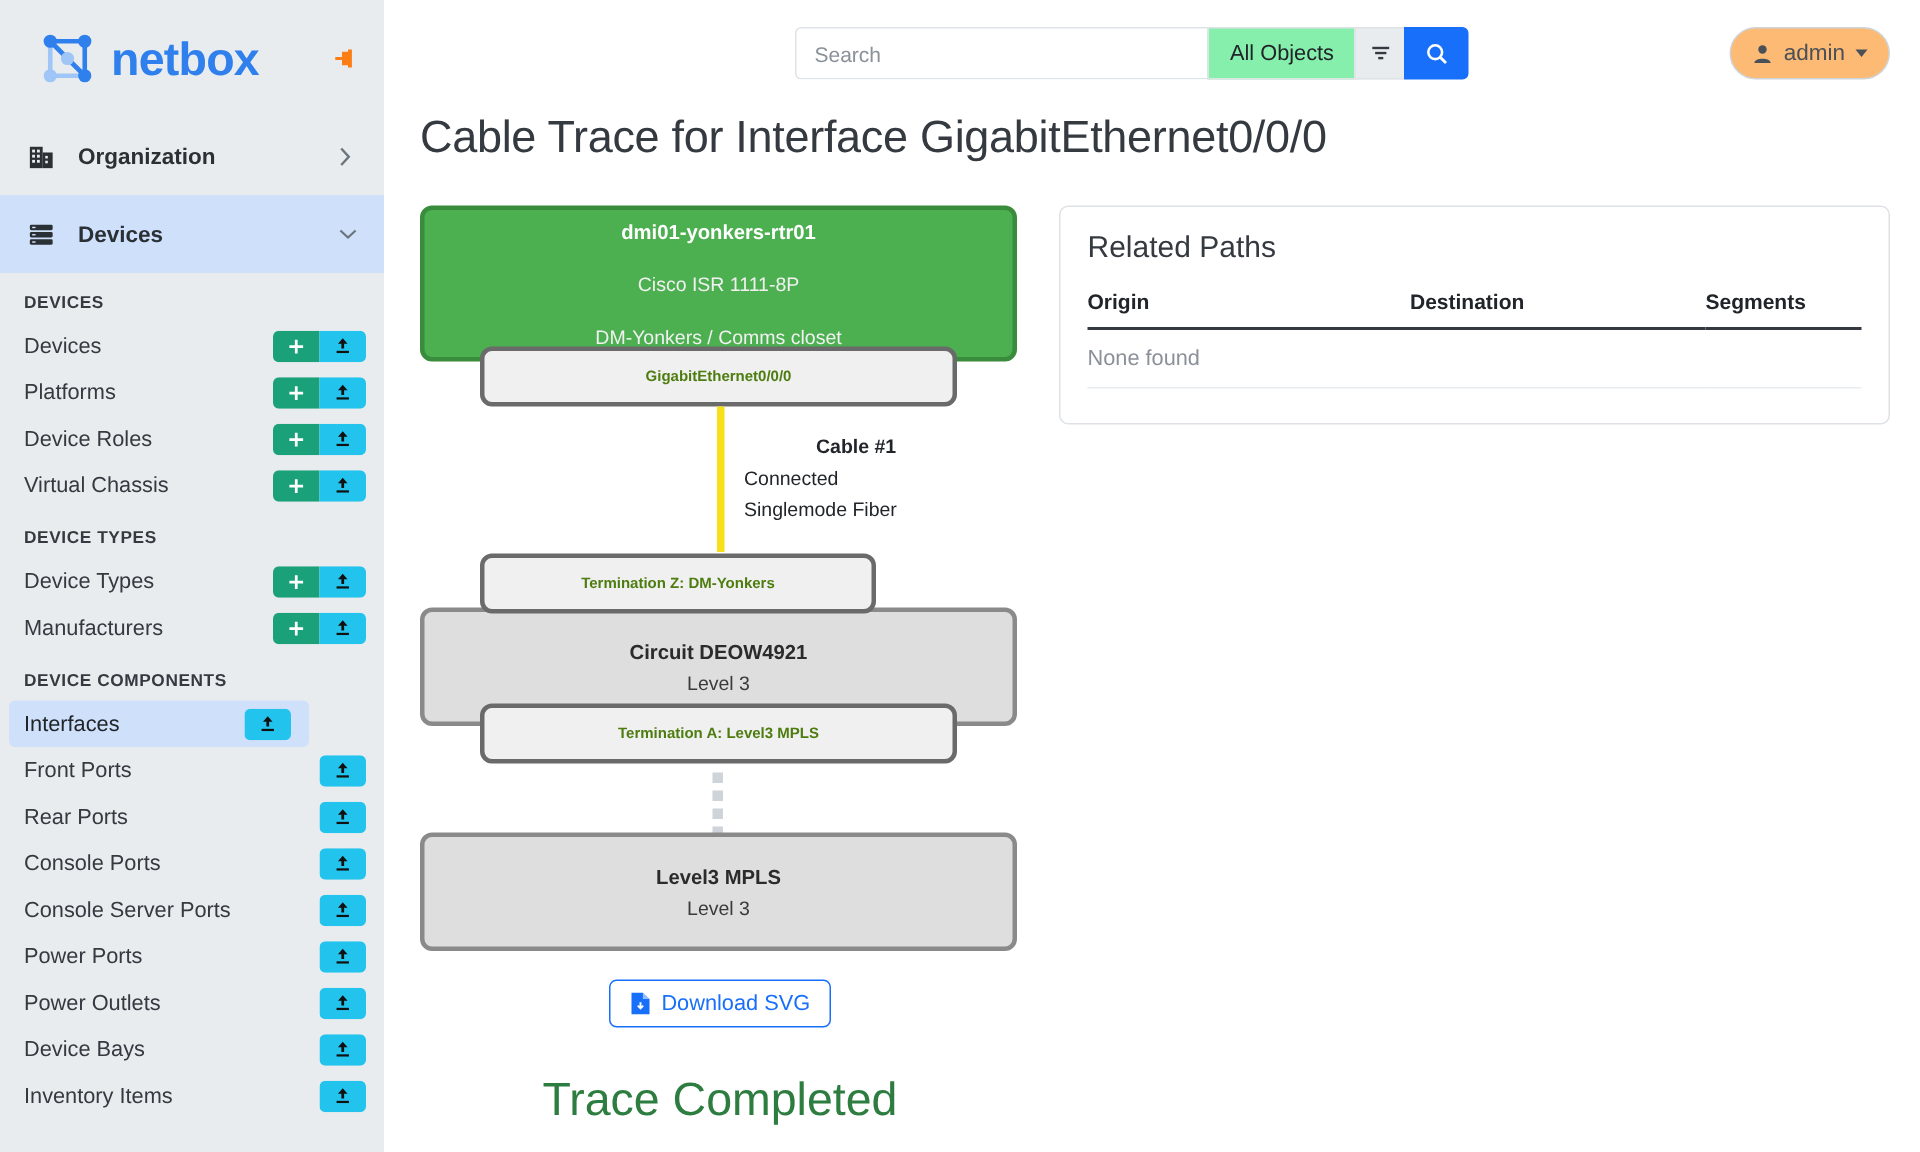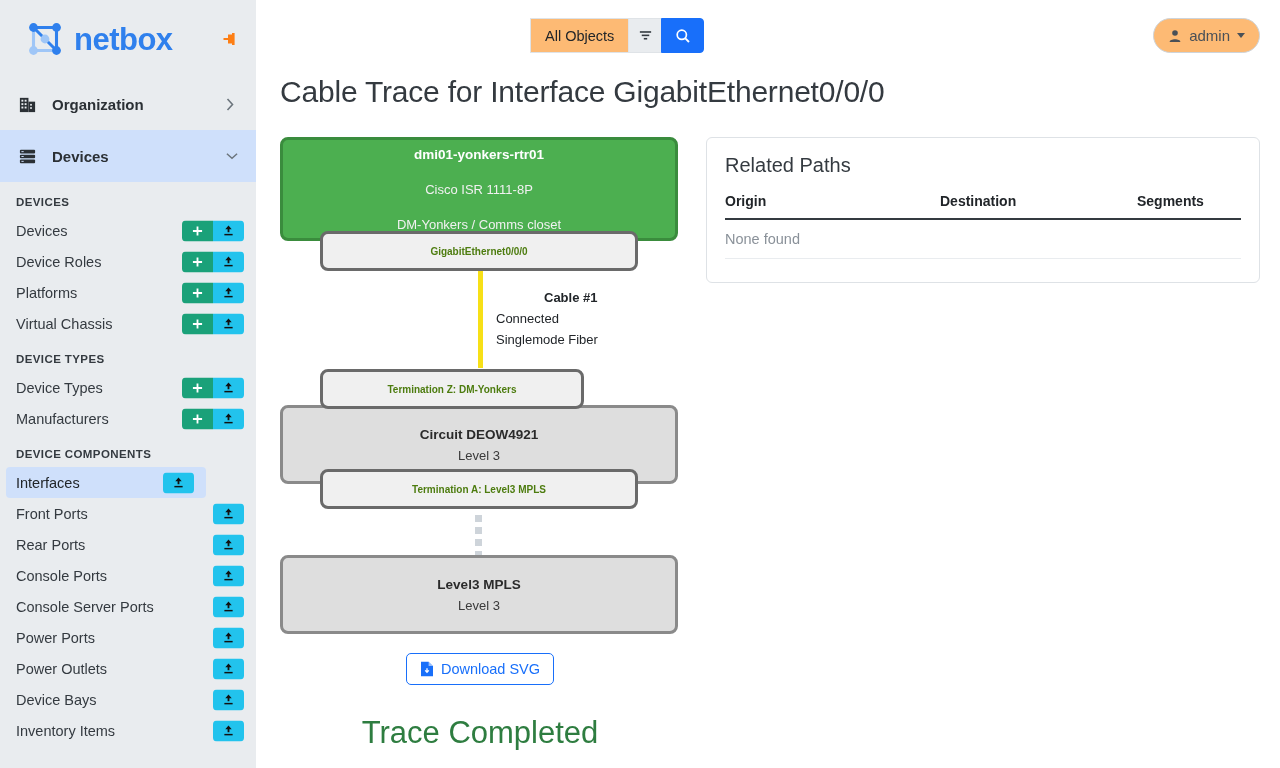--- a/index.html
+++ b/index.html
@@ -91,21 +91,21 @@
     border: 1px solid #dfe3e7; border-right: none;
     border-radius: 4px 0 0 4px;
     padding: 0 12px; font-size: 14px;
     font-family: "Liberation Sans", sans-serif;
     color: #212529; background: #fff; outline: none;
   }
   .search-input::placeholder { color: #8a9199; }
   .search-scope {
     display: flex; align-items: center; justify-content: center;
     padding: 0 14px; height: 35px;
-    background: #fdba74; border: 1px solid #dfe3e7; border-right: none;
+    background: #86efac; border: 1px solid #dfe3e7; border-right: none;
     font-size: 14.5px; color: #212529; cursor: pointer; white-space: nowrap;
   }
   .search-filter {
     display: flex; align-items: center; justify-content: center;
     width: 33px; height: 35px;
     background: #e9ecef; border: 1px solid #dfe3e7; border-right: none;
     cursor: pointer;
   }
   .search-go {
     display: flex; align-items: center; justify-content: center;
@@ -283,37 +283,37 @@
         </span>
         <span class="mini-btn imp">
           <svg width="11" height="12" viewBox="0 0 12 13">
               <path d="M6 1 L9.5 5 H7 V8.5 H5 V5 H2.5 Z" fill="#111"></path>
               <rect x="1.5" y="10.2" width="9" height="1.6" fill="#111"></rect>
             </svg>
         </span>
       </span>
     </div>
     <div class="nav-item">
-      <span class="ni-label">Device Roles</span>
+      <span class="ni-label">Platforms</span>
       <span class="btn-stack">
         <span class="mini-btn add">
           <svg width="11" height="11" viewBox="0 0 12 12">
               <path d="M6 1 V11 M1 6 H11" stroke="#fff" stroke-width="2"></path>
             </svg>
         </span>
         <span class="mini-btn imp">
           <svg width="11" height="12" viewBox="0 0 12 13">
               <path d="M6 1 L9.5 5 H7 V8.5 H5 V5 H2.5 Z" fill="#111"></path>
               <rect x="1.5" y="10.2" width="9" height="1.6" fill="#111"></rect>
             </svg>
         </span>
       </span>
     </div>
     <div class="nav-item">
-      <span class="ni-label">Platforms</span>
+      <span class="ni-label">Device Roles</span>
       <span class="btn-stack">
         <span class="mini-btn add">
           <svg width="11" height="11" viewBox="0 0 12 12">
               <path d="M6 1 V11 M1 6 H11" stroke="#fff" stroke-width="2"></path>
             </svg>
         </span>
         <span class="mini-btn imp">
           <svg width="11" height="12" viewBox="0 0 12 13">
               <path d="M6 1 L9.5 5 H7 V8.5 H5 V5 H2.5 Z" fill="#111"></path>
               <rect x="1.5" y="10.2" width="9" height="1.6" fill="#111"></rect>
@@ -471,20 +471,21 @@
             </svg>
         </span>
       </span>
     </div>
   </aside>
 
   <section class="main">
 
     <div class="topbar">
       <div class="search-wrap">
+        <input class="search-input" type="text" placeholder="Search" style="">
         <div class="search-scope">
           <span>All Objects</span>
         </div>
         <div class="search-filter">
           <svg width="15" height="15" viewBox="0 0 16 16">
             <rect x="2" y="3.4" width="12" height="1.7" fill="#343a40"></rect>
             <rect x="4" y="7" width="8" height="1.7" fill="#343a40"></rect>
             <rect x="6.2" y="10.6" width="3.6" height="1.7" fill="#343a40"></rect>
           </svg>
         </div>

